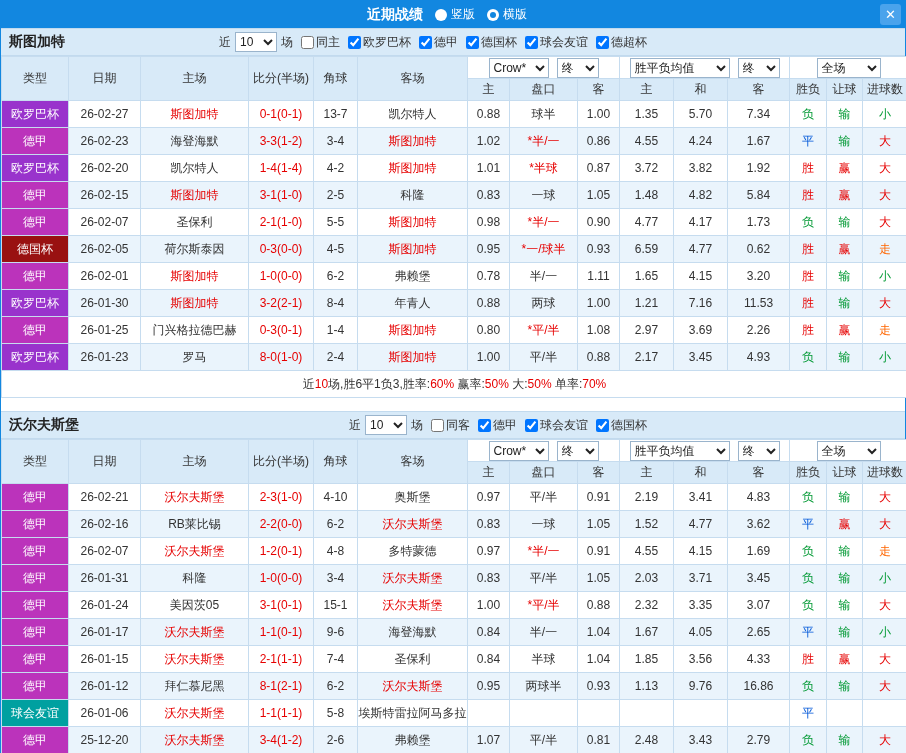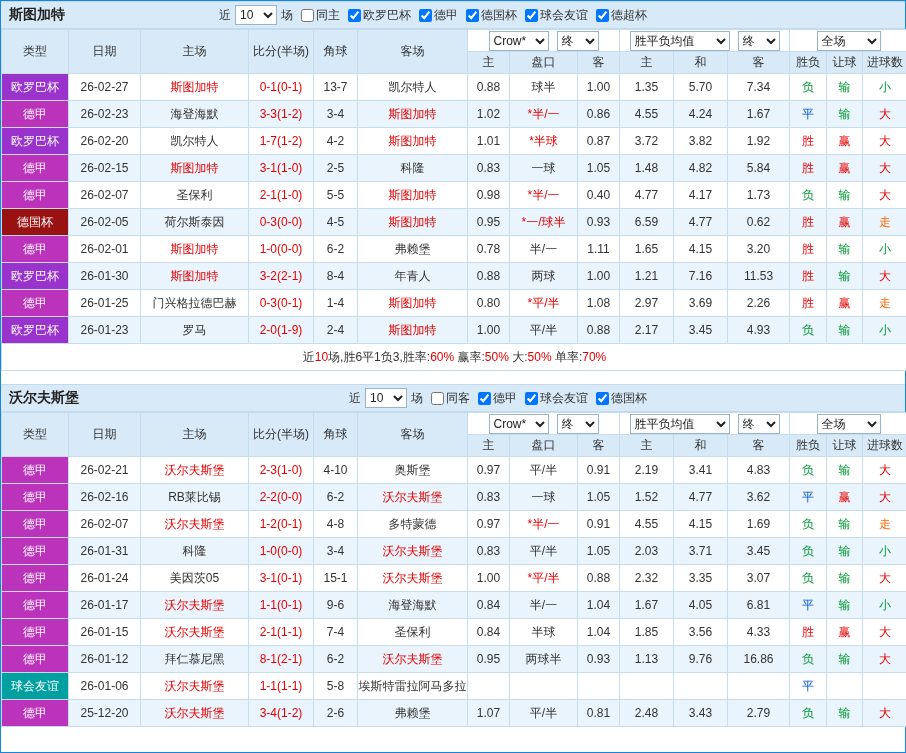--- a/index.html
+++ b/index.html
@@ -40,20 +40,32 @@
   .sel-final { width: 42px; }
   .sel-avg { width: 100px; margin-right: 8px; }
   .sel-scope { width: 64px; }
   .gap { height: 13px; background: #fff; }
 </style>
 </head>
 <body>
 
 <div class="page">
 
+  <div class="topbar">
+    <span class="topbar-title">近期战绩</span>
+    <label class="radio-opt">
+      <span class="radio"></span>
+      <span>竖版</span>
+    </label>
+    <label class="radio-opt">
+      <span class="radio checked"></span>
+      <span>横版</span>
+    </label>
+    <div class="close-btn">✕</div>
+  </div>
 
   <div class="section">
     <div class="section-header">
       <span class="team-name">斯图加特</span>
       <div class="filters">
           <span>近</span>
           <select class="sel-count"><option>10</option></select>
           <span>场</span>
           <label><input type="checkbox" style="">同主</label>
           <label><input type="checkbox" checked="" style="">欧罗巴杯</label>
@@ -143,21 +155,21 @@
             <td>4.24</td>
             <td>1.67</td>
             <td style="color: rgb(0, 87, 216);">平</td>
             <td style="color: rgb(0, 153, 51);">输</td>
             <td style="color: rgb(230, 0, 0);">大</td>
           </tr>
           <tr>
             <td class="type-cell" style="background: rgb(153, 51, 204);">欧罗巴杯</td>
             <td>26-02-20</td>
             <td>凯尔特人</td>
-            <td class="score">1-7(1-2)</td>
+            <td class="score">1-4(1-4)</td>
             <td>4-2</td>
             <td class="focal">斯图加特</td>
             <td>1.01</td>
             <td class="hred">*半球</td>
             <td>0.87</td>
             <td>3.72</td>
             <td>3.82</td>
             <td>1.92</td>
             <td style="color: rgb(230, 0, 0);">胜</td>
             <td style="color: rgb(230, 0, 0);">赢</td>
@@ -182,21 +194,21 @@
           </tr>
           <tr>
             <td class="type-cell" style="background: rgb(187, 51, 187);">德甲</td>
             <td>26-02-07</td>
             <td>圣保利</td>
             <td class="score">2-1(1-0)</td>
             <td>5-5</td>
             <td class="focal">斯图加特</td>
             <td>0.98</td>
             <td class="hred">*半/一</td>
-            <td>0.40</td>
+            <td>0.90</td>
             <td>4.77</td>
             <td>4.17</td>
             <td>1.73</td>
             <td style="color: rgb(0, 153, 51);">负</td>
             <td style="color: rgb(0, 153, 51);">输</td>
             <td style="color: rgb(230, 0, 0);">大</td>
           </tr>
           <tr class="alt">
             <td class="type-cell" style="background: rgb(153, 17, 17);">德国杯</td>
             <td>26-02-05</td>
@@ -262,21 +274,21 @@
             <td>3.69</td>
             <td>2.26</td>
             <td style="color: rgb(230, 0, 0);">胜</td>
             <td style="color: rgb(230, 0, 0);">赢</td>
             <td style="color: rgb(255, 102, 0);">走</td>
           </tr>
           <tr class="alt">
             <td class="type-cell" style="background: rgb(153, 51, 204);">欧罗巴杯</td>
             <td>26-01-23</td>
             <td>罗马</td>
-            <td class="score">2-0(1-9)</td>
+            <td class="score">8-0(1-0)</td>
             <td>2-4</td>
             <td class="focal">斯图加特</td>
             <td>1.00</td>
             <td>平/半</td>
             <td>0.88</td>
             <td>2.17</td>
             <td>3.45</td>
             <td>4.93</td>
             <td style="color: rgb(0, 153, 51);">负</td>
             <td style="color: rgb(0, 153, 51);">输</td>
@@ -443,21 +455,21 @@
             <td>26-01-17</td>
             <td class="focal">沃尔夫斯堡</td>
             <td class="score">1-1(0-1)</td>
             <td>9-6</td>
             <td>海登海默</td>
             <td>0.84</td>
             <td>半/一</td>
             <td>1.04</td>
             <td>1.67</td>
             <td>4.05</td>
-            <td>6.81</td>
+            <td>2.65</td>
             <td style="color: rgb(0, 87, 216);">平</td>
             <td style="color: rgb(0, 153, 51);">输</td>
             <td style="color: rgb(0, 153, 51);">小</td>
           </tr>
           <tr>
             <td class="type-cell" style="background: rgb(187, 51, 187);">德甲</td>
             <td>26-01-15</td>
             <td class="focal">沃尔夫斯堡</td>
             <td class="score">2-1(1-1)</td>
             <td>7-4</td>

